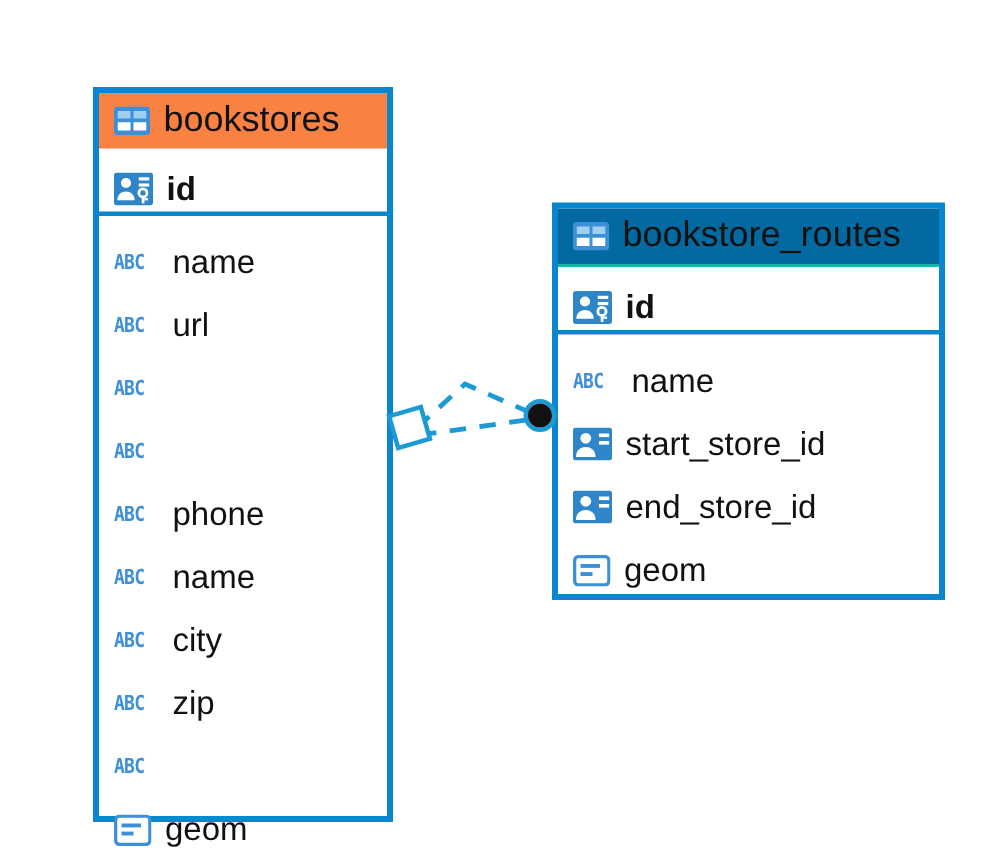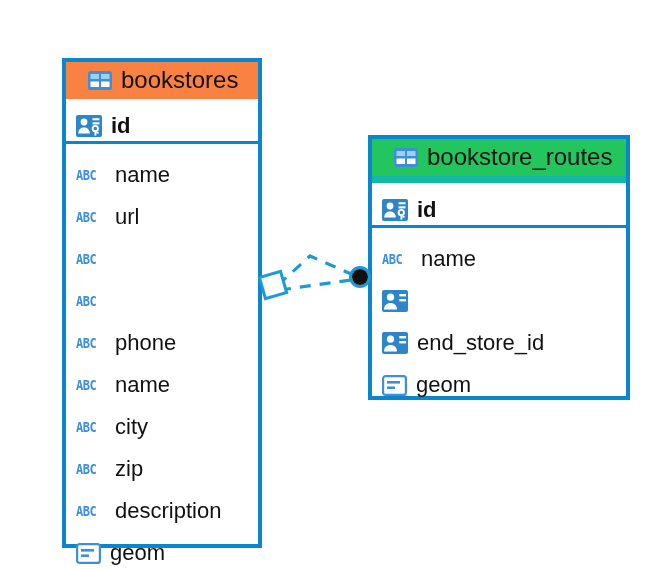--- a/index.html
+++ b/index.html
@@ -21,31 +21,31 @@
     box-sizing: border-box;
     background: #ffffff;
     border: 4px solid #0a86cc;
     display: flex;
     flex-direction: column;
   }
   .entity-header {
     display: flex;
     align-items: center;
     gap: 9px;
-    padding: 5px 10px 6px 22px;
+    padding: 5px 10px 6px 10px;
     box-sizing: border-box;
   }
   .entity-header .entity-title {
     font-size: 24px;
     color: #111111;
     line-height: 1.1;
     white-space: nowrap;
   }
   .header-orange { background: #f98242; }
-  .header-gray   { background: #22c55e; border-bottom: 7px solid #14b8a6; }
+  .header-gray   { background: #0369a1; border-bottom: 2px solid #14b8a6; }
 
   .pk-section {
     border-bottom: 3px solid #0a86cc;
   }
   .field-row {
     display: flex;
     align-items: center;
     gap: 9px;
     padding: 2px 10px;
     box-sizing: border-box;
@@ -163,21 +163,20 @@
       <span class="field-label">city</span>
     </div>
 
     <div class="field-row">
       <span class="icon abc-icon">ABC</span>
       <span class="field-label">zip</span>
     </div>
 
     <div class="field-row">
       <span class="icon abc-icon">ABC</span>
-      <span class="field-label">description</span>
     </div>
 
     <div class="field-row">
       <span class="icon">
         <svg width="25" height="21" viewBox="0 0 25 21">
           <rect x="1.1" y="1.1" width="22.8" height="18.8" rx="2.5" fill="#ffffff" stroke="#3d90d7" stroke-width="2.2"></rect>
           <rect x="5" y="6" width="13" height="2.6" fill="#3d90d7"></rect>
           <rect x="5" y="11.4" width="8" height="2.6" fill="#3d90d7"></rect>
         </svg>
       </span>
@@ -230,20 +229,21 @@
     <div class="field-row">
       <span class="icon">
         <svg width="26" height="22" viewBox="0 0 26 22">
           <path d="M0 2 A2 2 0 0 1 2 0 H24 A2 2 0 0 1 26 2 V20 A2 2 0 0 1 24 22 H2 A2 2 0 0 1 0 20 Z" fill="#2e86c8"></path>
           <circle cx="8.5" cy="7.2" r="3.6" fill="#ffffff"></circle>
           <path d="M2 19.6 C2 15.2 5 13 8.5 13 C12 13 15 15.2 15 19.6 Z" fill="#ffffff"></path>
           <rect x="17.3" y="4" width="6.8" height="2.4" fill="#ffffff"></rect>
           <rect x="17.3" y="9" width="6.8" height="2.4" fill="#ffffff"></rect>
         </svg>
       </span>
+      <span class="field-label">start_store_id</span>
     </div>
 
     <div class="field-row">
       <span class="icon">
         <svg width="26" height="22" viewBox="0 0 26 22">
           <path d="M0 2 A2 2 0 0 1 2 0 H24 A2 2 0 0 1 26 2 V20 A2 2 0 0 1 24 22 H2 A2 2 0 0 1 0 20 Z" fill="#2e86c8"></path>
           <circle cx="8.5" cy="7.2" r="3.6" fill="#ffffff"></circle>
           <path d="M2 19.6 C2 15.2 5 13 8.5 13 C12 13 15 15.2 15 19.6 Z" fill="#ffffff"></path>
           <rect x="17.3" y="4" width="6.8" height="2.4" fill="#ffffff"></rect>
           <rect x="17.3" y="9" width="6.8" height="2.4" fill="#ffffff"></rect>

